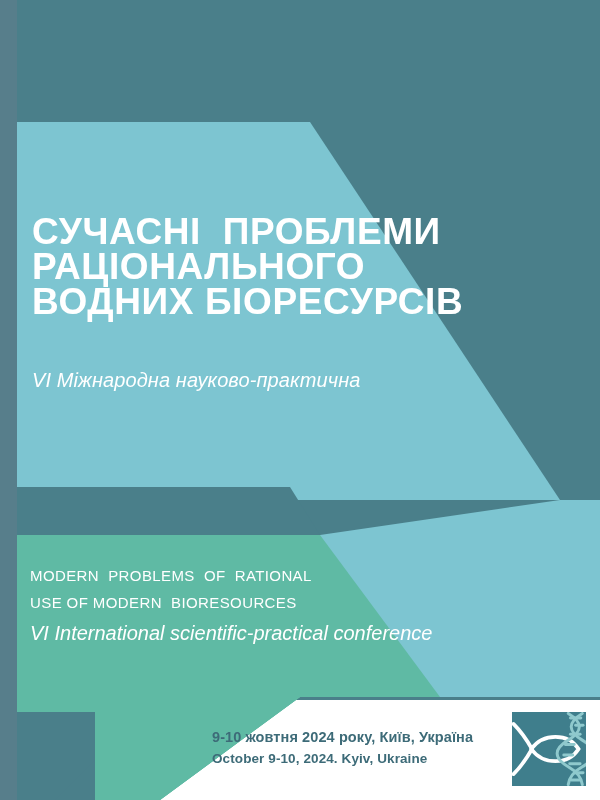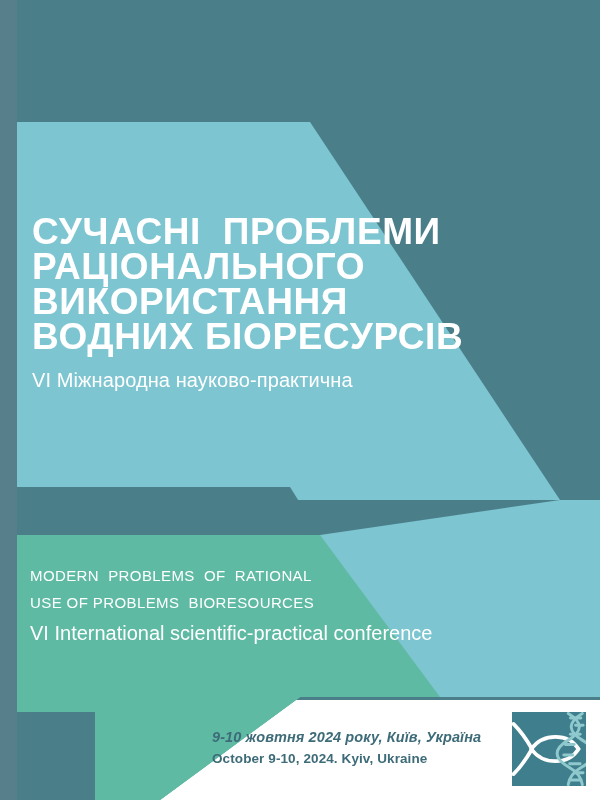--- a/index.html
+++ b/index.html
@@ -51,20 +51,21 @@
   #subtitle-uk {
     position: absolute;
     left: 32px;
     top: 366px;
     width: 390px;
     color: #ffffff;
     font-size: 20px;
     font-weight: normal;
     line-height: 28px;
     letter-spacing: 0.1px;
+    font-style: italic;
   }
   #subtitle-uk .sline { display: block; }
 
   
   #title-en {
     position: absolute;
     left: 30px;
     top: 562px;
     width: 470px;
     color: #ffffff;
@@ -78,38 +79,38 @@
   
   #subtitle-en {
     position: absolute;
     left: 30px;
     top: 620px;
     width: 500px;
     color: #ffffff;
     font-size: 20px;
     font-weight: normal;
     line-height: 26px;
+    font-style: italic;
   }
 
   
   #datebox {
     position: absolute;
     left: 212px;
     top: 726px;
     width: 280px;
     text-align: left;
   }
   #date-uk {
     display: block;
     color: #3d6b78;
     font-size: 14.5px;
     font-weight: bold;
     line-height: 22px;
     letter-spacing: 0.1px;
-    font-style: italic;
   }
   #date-en {
     display: block;
     color: #3d6b78;
     font-size: 13.5px;
     font-weight: bold;
     line-height: 22px;
     margin-top: 0;
     letter-spacing: 0.1px;
   }
@@ -153,31 +154,30 @@
     <polygon points="17,697 300,697 160,800 95,800 95,760 95,712 17,712" fill="#5fbaa4"></polygon>
 
     <rect x="0" y="0" width="17" height="800" fill="#577e8b"></rect>
   </svg>
 
   <div class="txt-layer">
 
     <div id="title-uk">
       <span class="tline">СУЧАСНІ  ПРОБЛЕМИ</span>
       <span class="tline">РАЦІОНАЛЬНОГО</span>
-      <span class="tline">ВИКОРИСТАННЯ</span>
       <span class="tline">ВОДНИХ БІОРЕСУРСІВ</span>
     </div>
 
     <div id="subtitle-uk">
       <span class="sline">VI Міжнародна науково-практична</span>
     </div>
 
     <div id="title-en">
       <span class="eline">MODERN  PROBLEMS  OF  RATIONAL</span>
-      <span class="eline">USE OF PROBLEMS  BIORESOURCES</span>
+      <span class="eline">USE OF MODERN  BIORESOURCES</span>
     </div>
 
     <div id="subtitle-en">VI International scientific-practical conference</div>
 
     <div id="datebox">
       <span id="date-uk">9-10 жовтня 2024 року, Київ, Україна</span>
       <span id="date-en">October 9-10, 2024. Kyiv, Ukraine</span>
     </div>
 
     <svg id="logo" viewBox="0 0 100 100">

